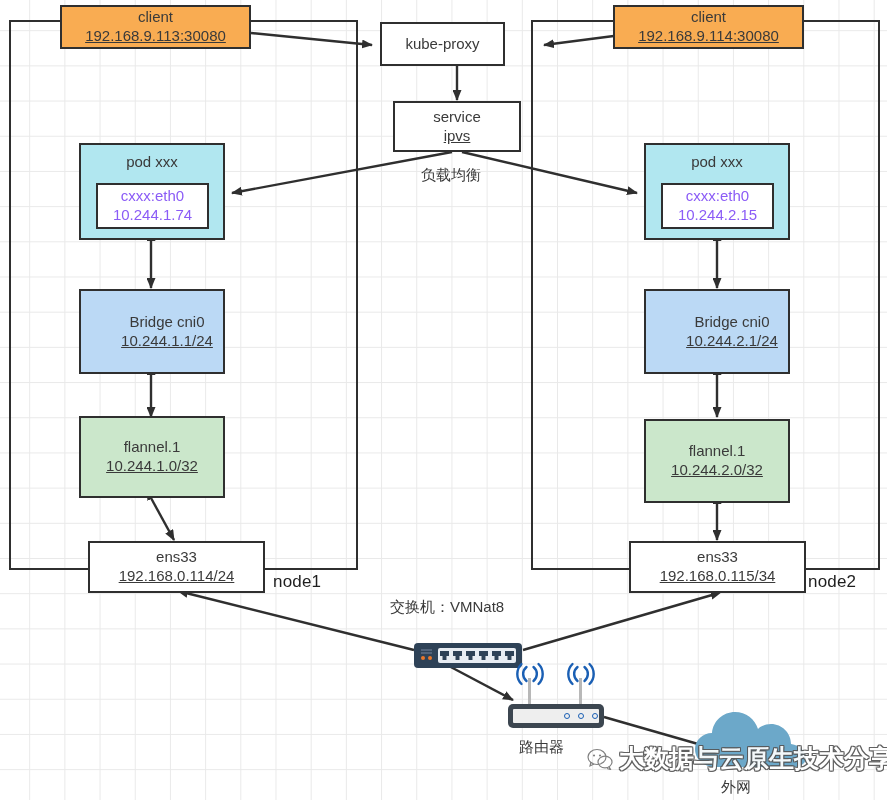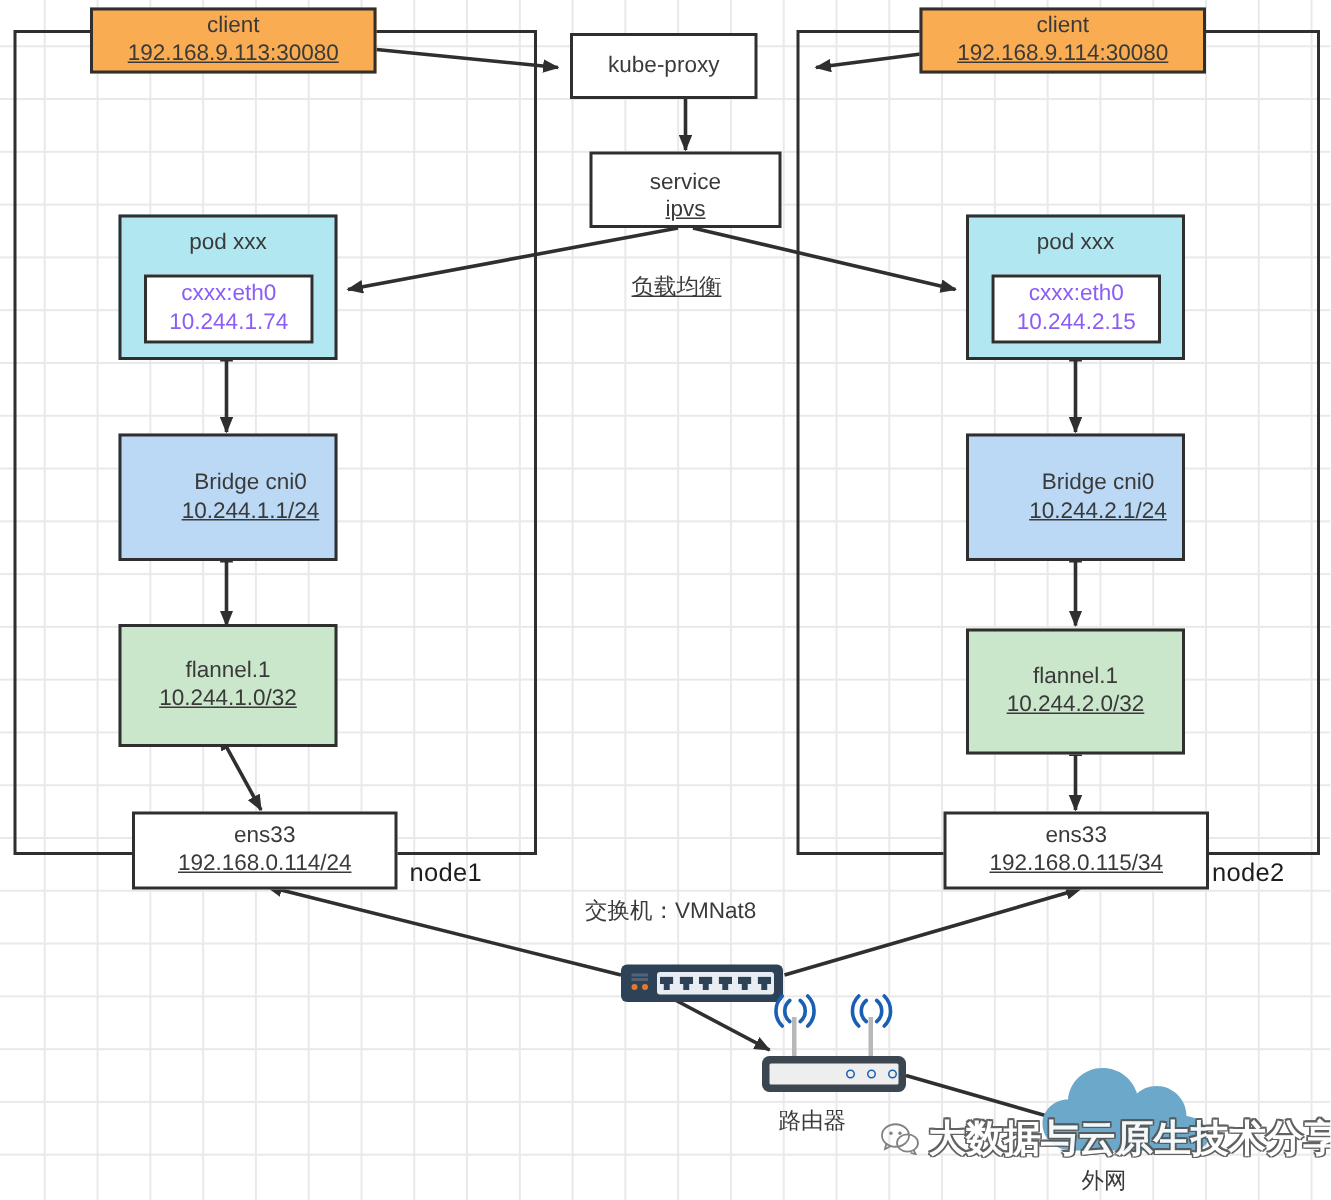--- a/index.html
+++ b/index.html
@@ -228,26 +228,26 @@
 
   <div class="box" style="left:629px;top:541px;width:177px;height:52px;">
     <span>ens33</span>
     <span class="l2">192.168.0.115/34</span>
   </div>
 
   <div class="box" style="left:380px;top:22px;width:125px;height:44px;">
     <span>kube-proxy</span>
   </div>
 
-  <div class="box" style="left:393px;top:101px;width:128px;height:51px;justify-content:flex-end;">
+  <div class="box" style="left:393px;top:101px;width:128px;height:51px;">
     <span>service</span>
     <span class="l2">ipvs</span>
   </div>
 
-  <div class="plainlabel" style="left:421px;top:182px;text-decoration:underline;">负载均衡</div>
+  <div class="plainlabel" style="left:421px;top:166px;">负载均衡</div>
 
   <div class="plainlabel" style="left:390px;top:598px;">交换机：VMNat8</div>
 
   <div class="switch" style="left:414px;top:643px;width:108px;height:25px;">
     <div class="body"></div>
     <div class="vent"></div>
     <div class="vent2"></div>
     <div class="led a"></div>
     <div class="led b"></div>
     <div class="panel">

